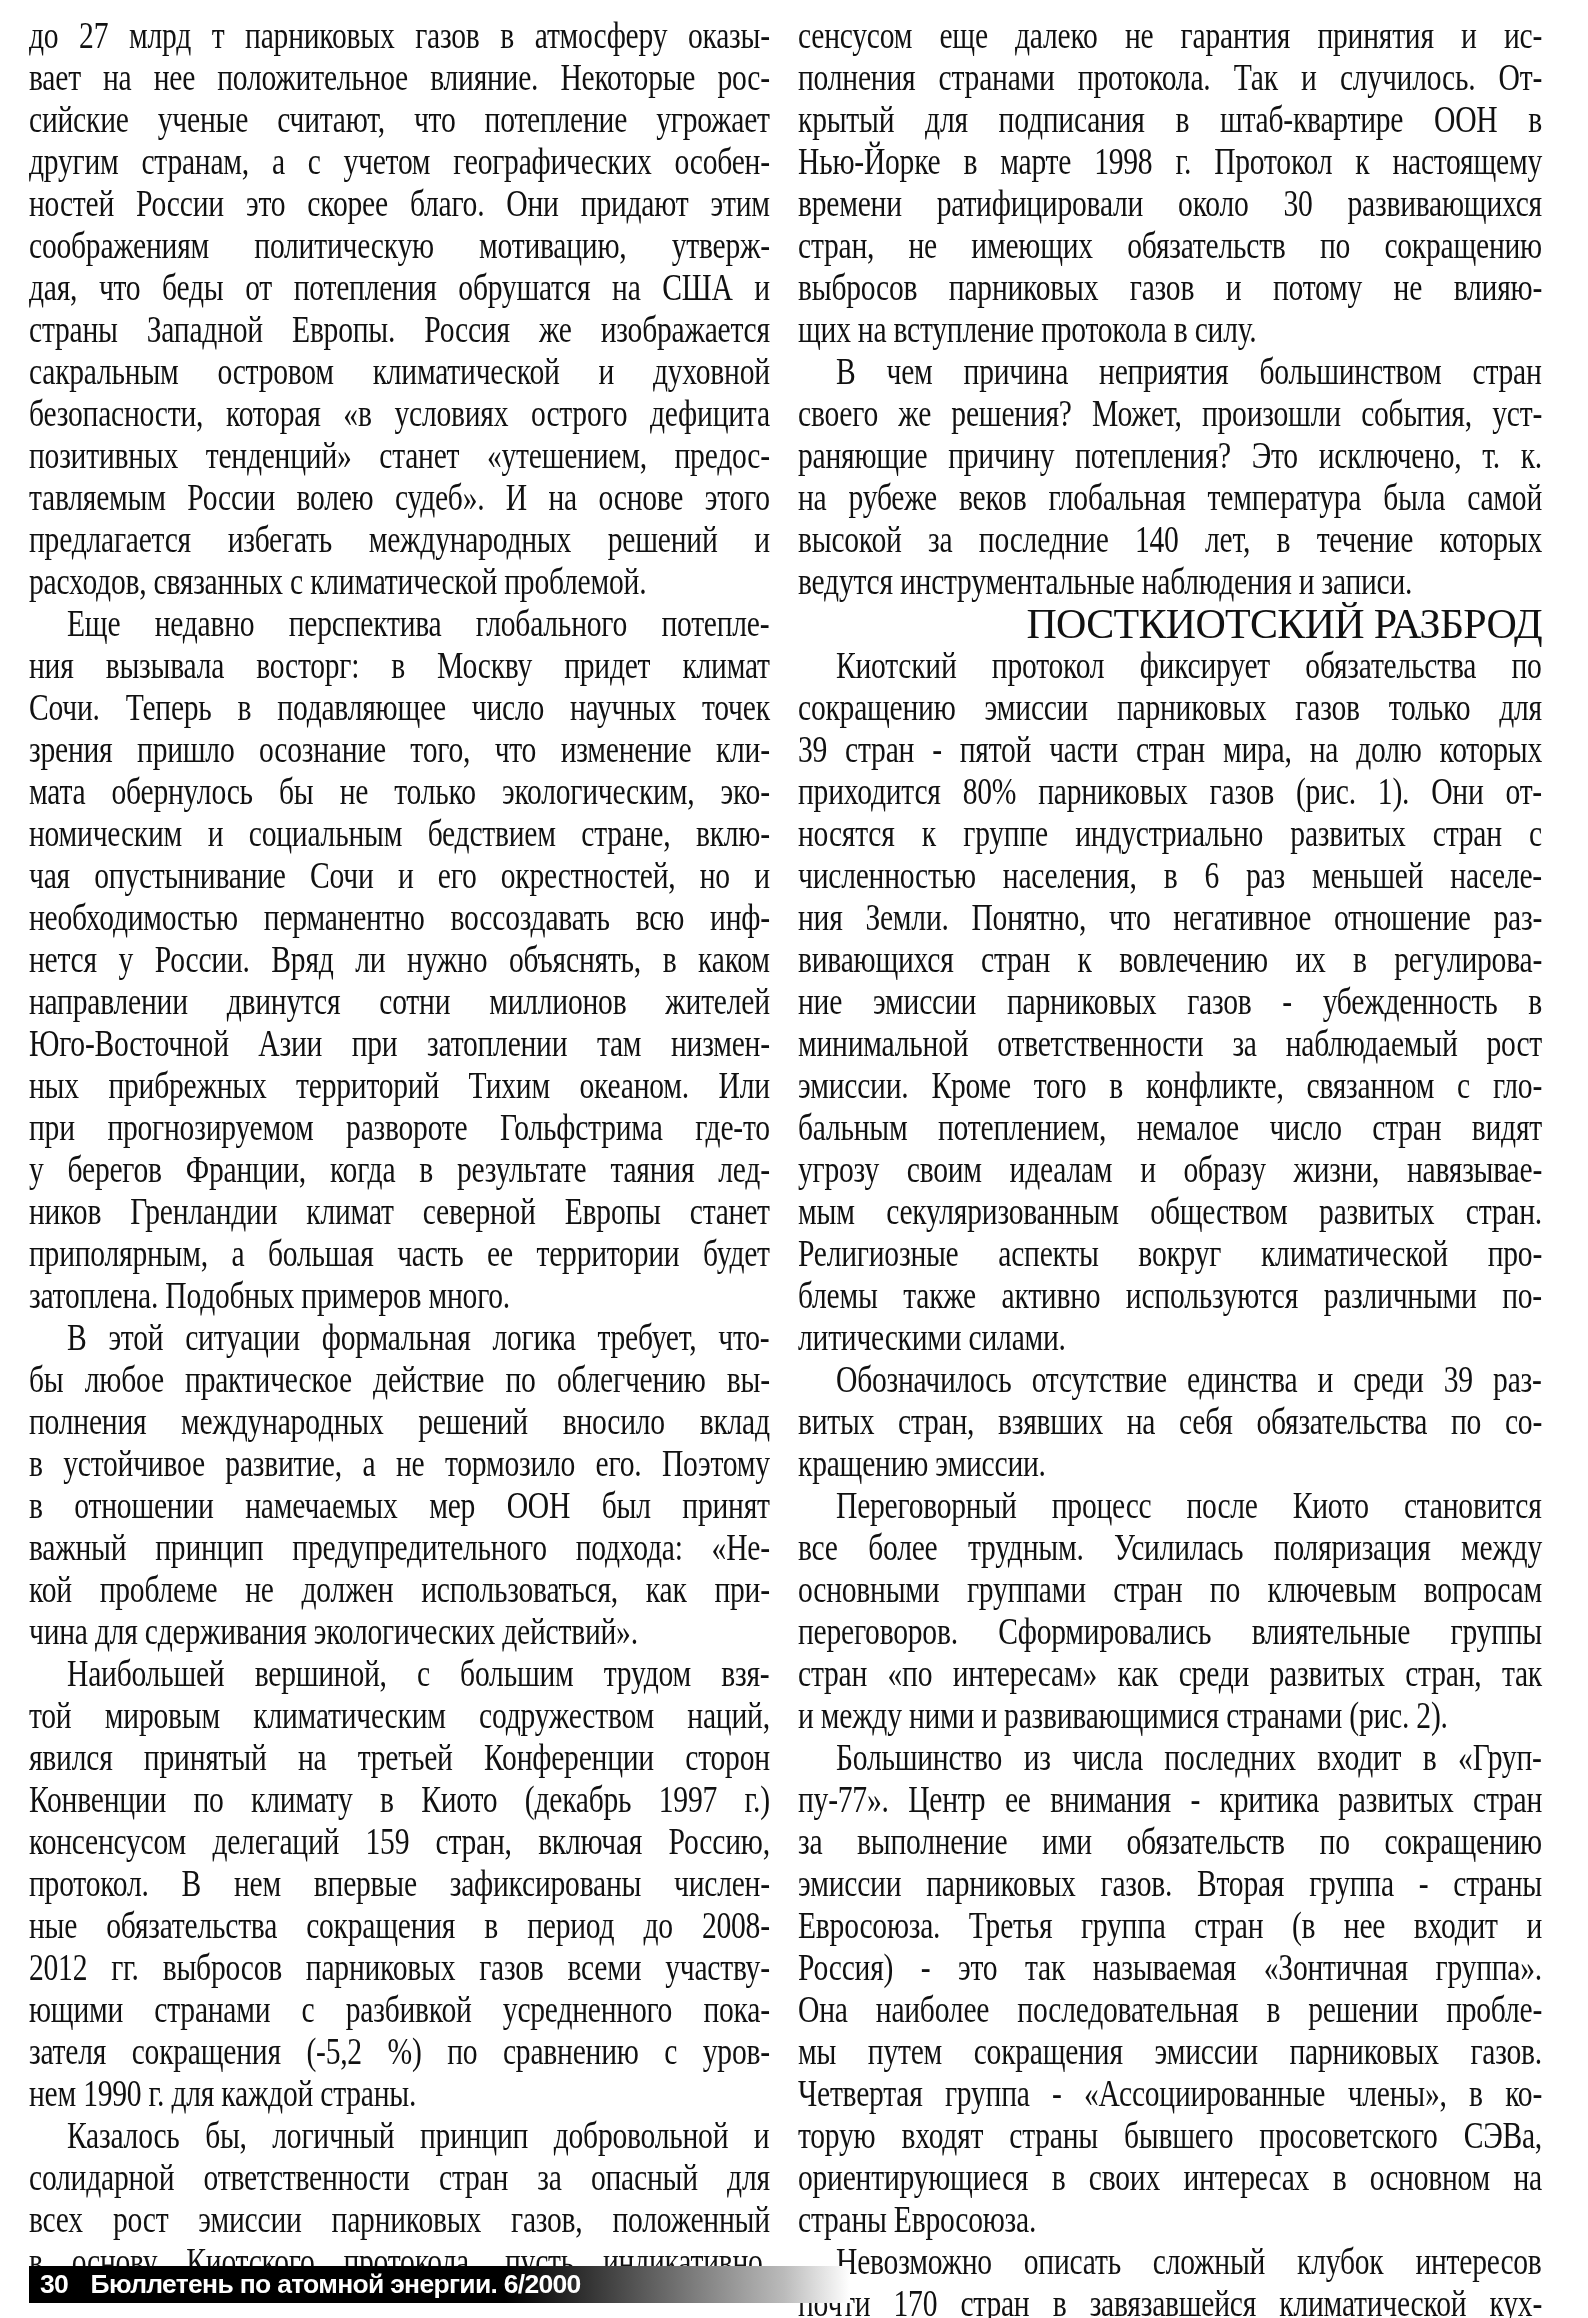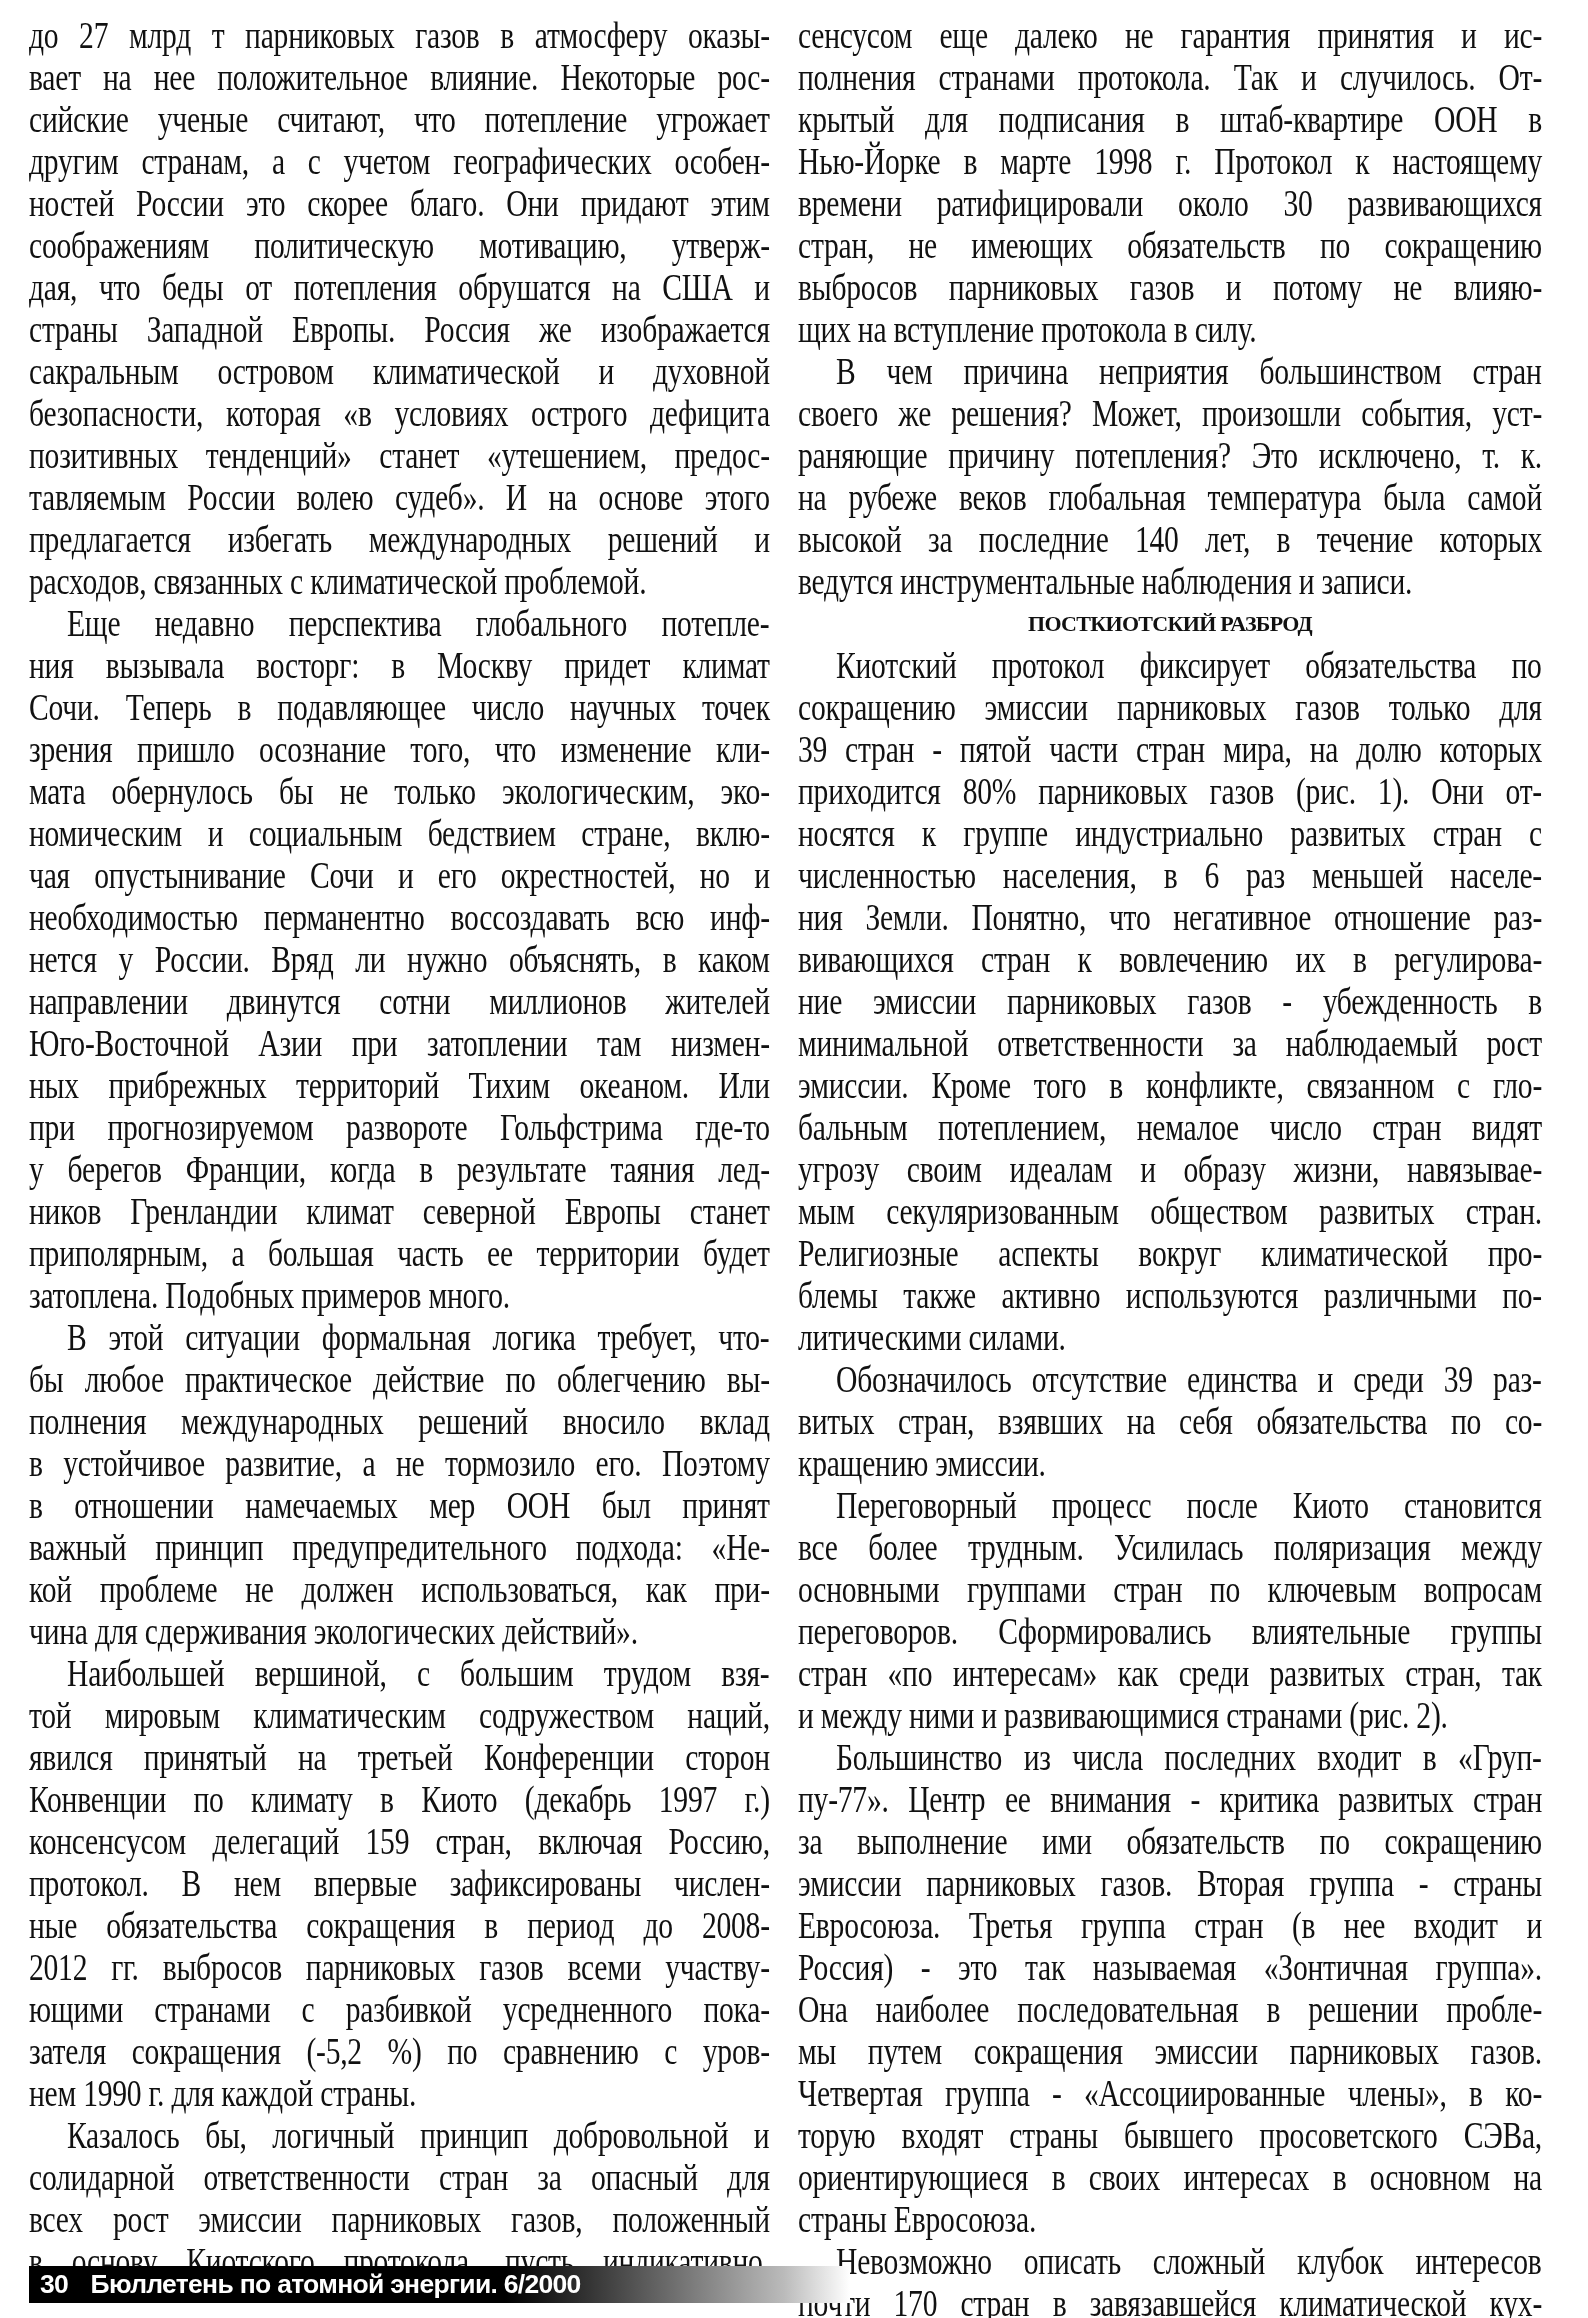--- a/index.html
+++ b/index.html
@@ -10,22 +10,22 @@
   .col-right { left:798px; width:744px; }
   .line {
     display:block; height:42px; line-height:42px; white-space:nowrap;
     font-family:"Liberation Serif", serif; font-size:37px; color:#111;
     text-align:justify; text-align-last:justify; letter-spacing:-0.3px;
     overflow:visible;
   }
   .line.end { text-align-last:left; }
   .line.indent { padding-left:38px; }
   .heading {
-    display:block; height:42px; line-height:42px; text-align:center;
-    font-family:"Liberation Serif", serif; font-weight:bold; font-size:22px;
+    display:block; height:42px; line-height:42px; text-align:right;
+    font-family:"Liberation Serif", serif; font-weight:normal; font-size:42px;
     color:#111; letter-spacing:-0.7px;
   }
   .cond { display:inline-block; width:125%; transform:scaleX(0.8); transform-origin:left center; text-align:justify; text-align-last:inherit; }
   .footer-bar {
     position:absolute; left:29px; top:2266px; width:821px; height:37px;
     background:linear-gradient(90deg,#000 0%,#000 58%,#333 68%,#777 80%,#bbb 92%,#fff 100%);
   }
   .footer-text {
     position:absolute; left:40px; top:2266px; height:37px; line-height:37px;
     font-family:"Liberation Sans", sans-serif; font-weight:bold; font-size:26.5px;

